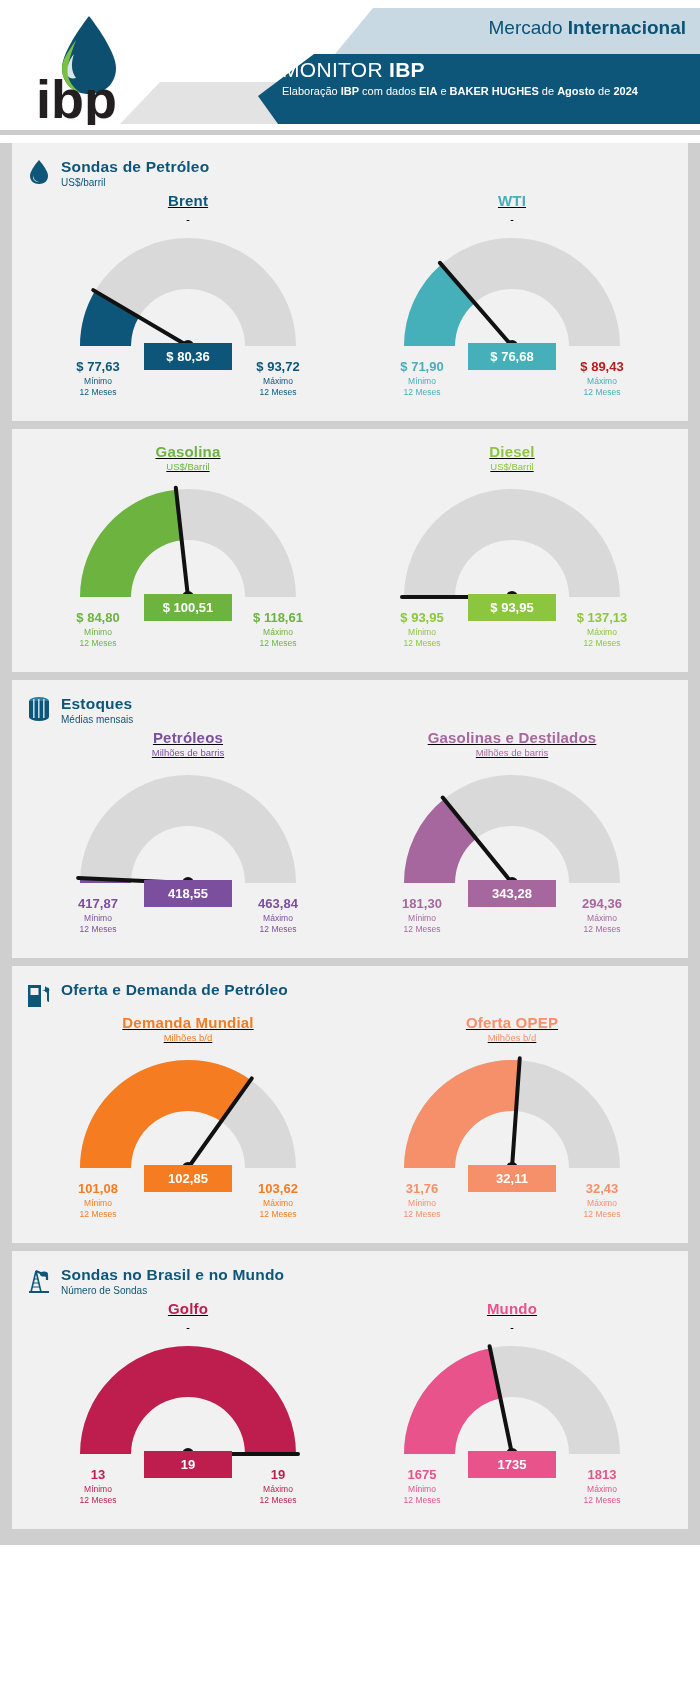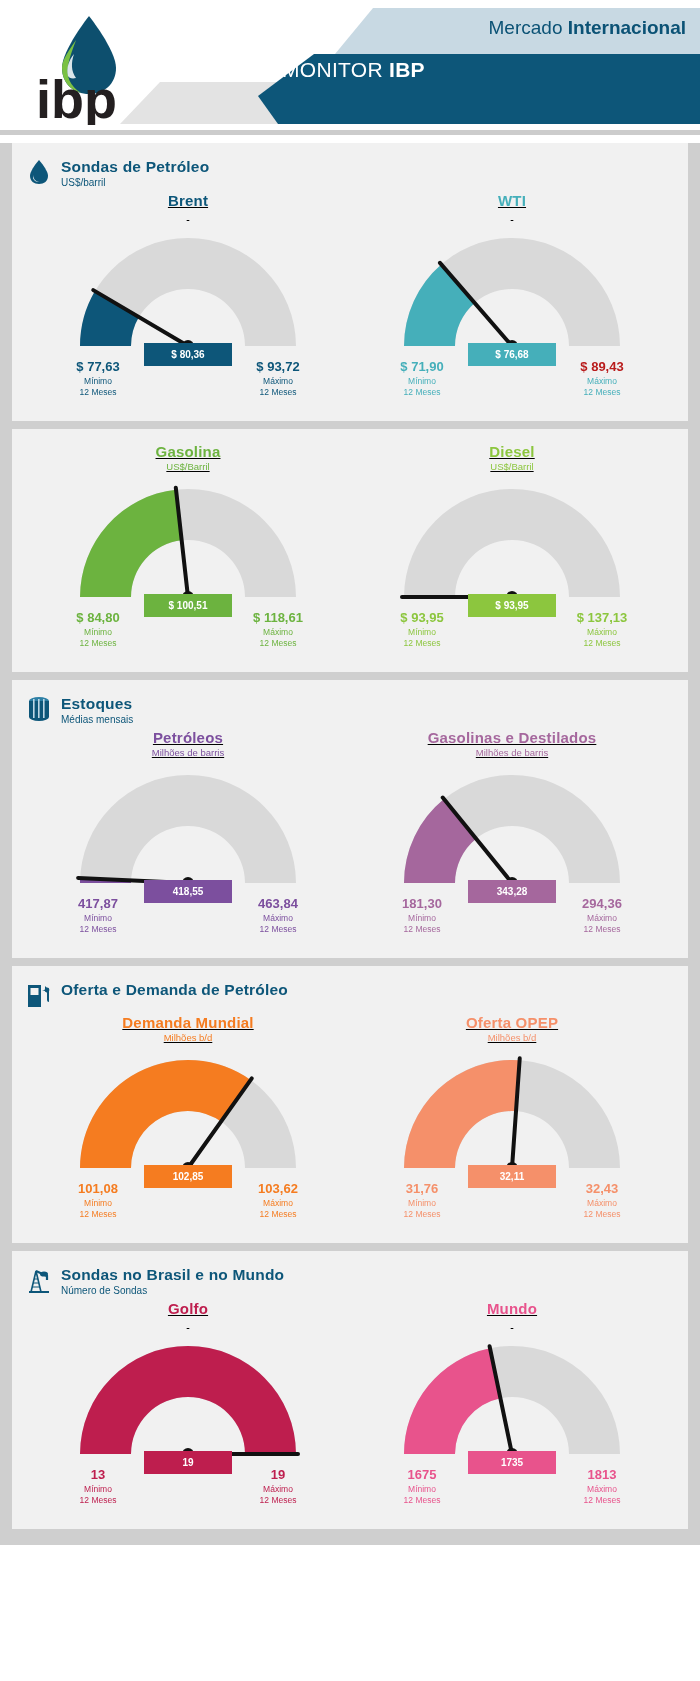--- a/index.html
+++ b/index.html
@@ -128,21 +128,21 @@
   .lbl .cap { font-size: 8.5px; line-height: 11px; margin-top: 2px; }
   .val-box {
     position: absolute;
     left: 50%;
     transform: translateX(-50%);
     top: -16px;
     min-width: 88px;
     padding: 6px 10px;
     text-align: center;
     color: #ffffff;
-    font-size: 10px;
+    font-size: 13px;
     font-weight: bold;
   }
 </style>
 </head>
 <body>
 
 <div class="header">
   <div class="logo-wrap">
     <svg width="120" height="115" viewBox="0 0 120 115">
       <path d="M57 6 C57 6 30 40 30 58 C30 74 42 84 57 84 C72 84 84 74 84 58 C84 40 57 6 57 6 Z" fill="#0d4f6e"></path>
@@ -154,20 +154,21 @@
 
   <div class="hdr-grey-band"></div>
   <div class="hdr-num">Número 10, Ano VI</div>
 
   <div class="hdr-lightblue">
     <div class="txt"><span>Mercado </span><b>Internacional</b></div>
   </div>
 
   <div class="hdr-darkblue"></div>
   <div class="hdr-title"><span>MONITOR </span><b>IBP</b></div>
+  <div class="hdr-sub"><span>Elaboração </span><b>IBP</b><span> com dados </span><b>EIA</b><span> e </span><b>BAKER HUGHES</b><span> de </span><b>Agosto</b><span> de </span><b>2024</b></div>
   <div class="hdr-rule"></div>
 </div>
 
 <div class="page" id="sections">
     <div class="section">
     <div class="sec-head">
       <div class="sec-ico">
           <svg width="20" height="26" viewBox="0 0 20 26">
             <path d="M10 1 C10 1 1 11 1 17 C1 22 5 25 10 25 C15 25 19 22 19 17 C19 11 10 1 10 1Z" fill="#0d5679"></path>
             <path d="M4 19 a6 6 0 0 0 6 4 a7 7 0 0 1-6-7z" fill="#fff" opacity=".9"></path>

